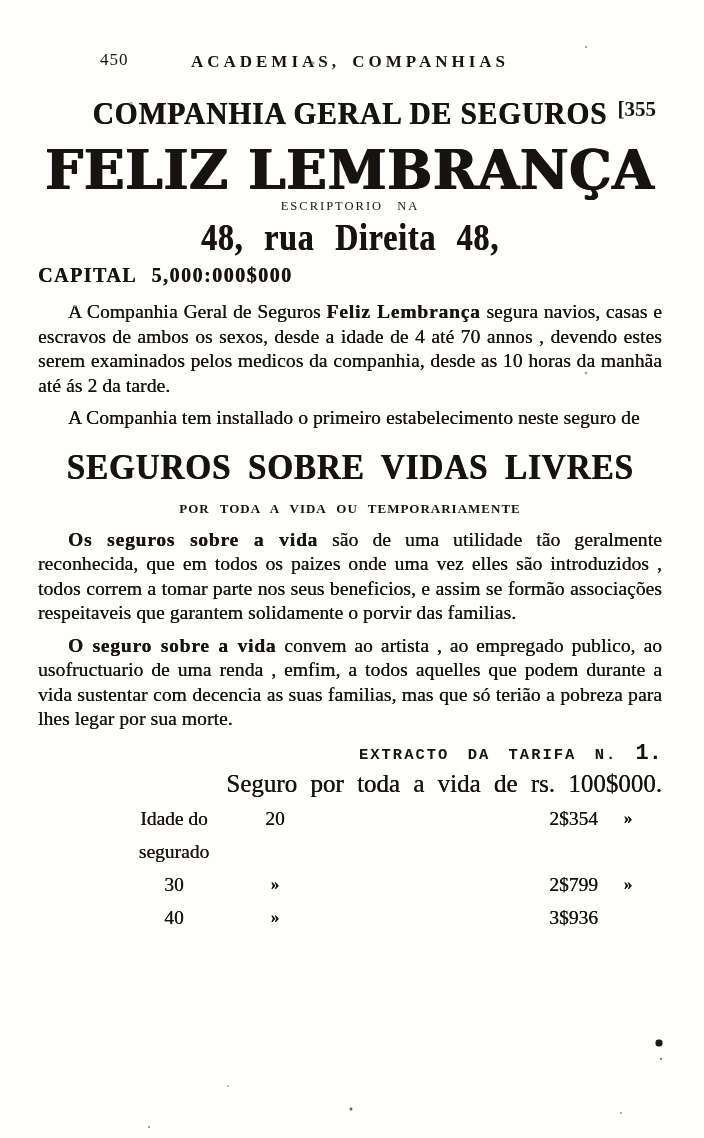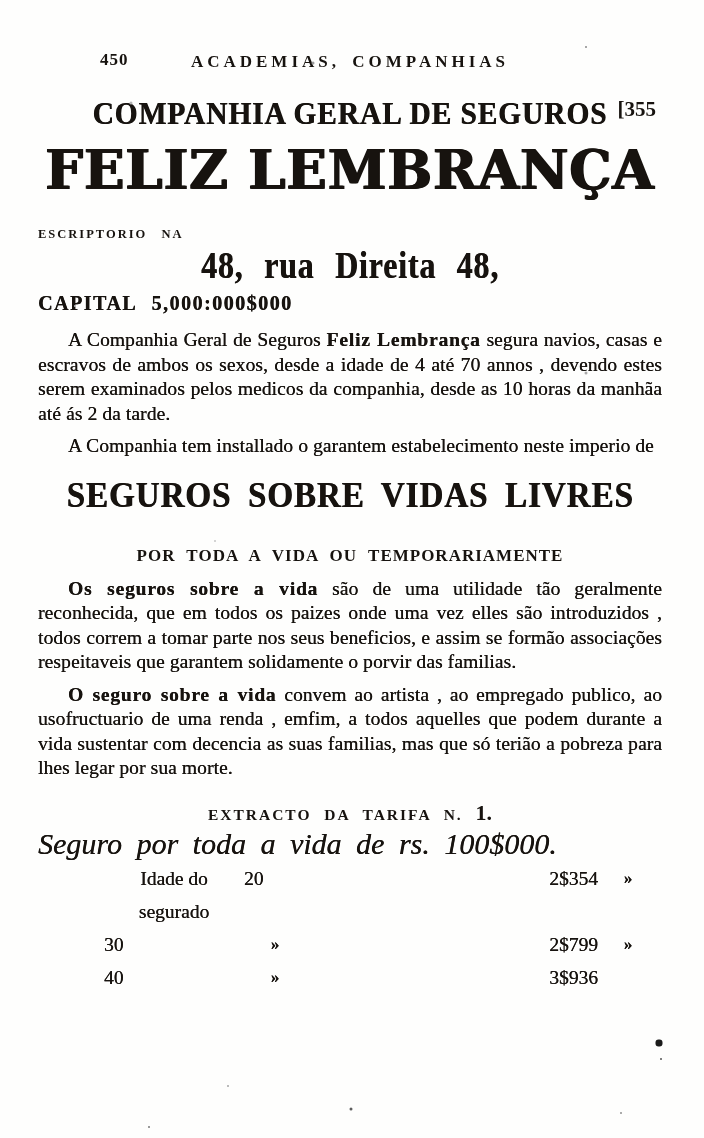--- a/index.html
+++ b/index.html
@@ -22,21 +22,21 @@
   
   .running-head {
     position: relative;
     padding-top: 52px;
     height: 22px;
   }
   .page-number {
     position: absolute;
     left: 62px;
     top: 50px;
-    font-weight: bold;
+    font-weight: normal;
     font-size: 17px;
     letter-spacing: 1px;
   }
   .running-title {
     display: block;
     text-align: center;
     font-weight: bold;
     font-size: 17px;
     letter-spacing: 4px;
     word-spacing: 4px;
@@ -73,22 +73,23 @@
     font-family: "DejaVu Serif", "Liberation Serif", serif;
     font-weight: bold;
     font-size: 54px;
     line-height: 58px;
     letter-spacing: 1px;
     white-space: nowrap;
     transform: scaleX(0.98);
     text-shadow: 0.9px 0 0 currentColor, -0.9px 0 0 currentColor;
   }
   .office-label {
-    margin-top: 28px;
-    font-weight: bold;
+    margin-top: 0;
+    text-align: center;
+    font-weight: normal;
     font-size: 12.5px;
     letter-spacing: 2px;
     word-spacing: 9px;
   }
   .address {
     margin-top: 2px;
     text-align: center;
     font-weight: bold;
     font-size: 38px;
     line-height: 42px;
@@ -130,61 +131,61 @@
     font-weight: bold;
     font-size: 36px;
     line-height: 42px;
     letter-spacing: 1px;
     word-spacing: 8px;
     white-space: nowrap;
     transform: scaleX(0.92);
     text-shadow: 0.7px 0 0 currentColor;
   }
   .section-sub {
-    margin-top: 30px;
-    text-align: center;
-    font-weight: bold;
-    font-size: 17px;
+    margin-top: 13px;
+    text-align: center;
+    font-weight: bold;
+    font-size: 13px;
     letter-spacing: 1px;
     word-spacing: 6px;
   }
 
   
   .tariff-heading {
-    margin-top: 19px;
-    text-align: center;
+    margin-top: 9px;
+    text-align: right;
     font-weight: bold;
     font-size: 15.5px;
     letter-spacing: 2px;
     word-spacing: 7px;
+    font-family: Liberation Mono, monospace;
   }
   .tariff-heading .tariff-no {
     font-size: 22px;
     letter-spacing: 0;
   }
   .tariff-subtitle {
     margin-top: 3px;
-    text-align: left;
-    font-style: italic;
-    font-size: 30px;
+    text-align: right;
+    font-size: 25px;
     line-height: 29px;
     word-spacing: 7px;
     text-shadow: 0.3px 0 0 currentColor;
   }
   .tariff-table {
     margin: 4px 0 0 66px;
     width: 554px;
     display: grid;
     grid-template-columns: 140px 62px 292px 60px;
     font-size: 19.5px;
     line-height: 33px;
     text-shadow: 0.25px 0 0 currentColor;
   }
   .tariff-table .c-label   { text-align: center; }
-  .tariff-table .c-age     { text-align: left; }
+  .tariff-table .c-age     { text-align: center; }
   .tariff-table .c-plabel  { text-align: center; }
   .tariff-table .c-premium { text-align: right; }
   .ditto { font-weight: bold; font-size: 17px; }
 
   
   .noise {
     position: absolute;
     left: 0; top: 0;
     width: 2px; height: 2px;
     border-radius: 50%;
@@ -223,21 +224,21 @@
   <h1 class="company-name">FELIZ LEMBRANÇA</h1>
 
   <div class="office-label">ESCRIPTORIO NA</div>
 
   <div class="address">48, rua Direita 48,</div>
 
   <div class="capital">CAPITAL 5,000:000$000</div>
 
   <p class="body-p p1"><span>A Companhia Geral de Seguros </span><b>Feliz Lembrança</b><span> segura navios, casas e escravos de ambos os sexos, desde a idade de 4 até 70 annos , devendo estes serem examinados pelos medicos da companhia, desde as 10 horas da manhãa até ás 2 da tarde.</span></p>
 
-  <p class="body-p">A Companhia tem installado o garantem estabelecimento neste imperio de</p>
+  <p class="body-p">A Companhia tem installado o primeiro estabelecimento neste seguro de</p>
 
   <h2 class="section-heading">SEGUROS SOBRE VIDAS LIVRES</h2>
 
   <div class="section-sub">POR TODA A VIDA OU TEMPORARIAMENTE</div>
 
   <p class="body-p p3"><b>Os seguros sobre a vida</b><span> são de uma utilidade tão geralmente reconhecida, que em todos os paizes onde uma vez elles são introduzidos , todos correm a tomar parte nos seus beneficios, e assim se formão associações respeitaveis que garantem solidamente o porvir das familias.</span></p>
 
   <p class="body-p"><b>O seguro sobre a vida</b><span> convem ao artista , ao empregado publico, ao usofructuario de uma renda , emfim, a todos aquelles que podem durante a vida sustentar com decencia as suas familias, mas que só terião a pobreza para lhes legar por sua morte.</span></p>
 
 

